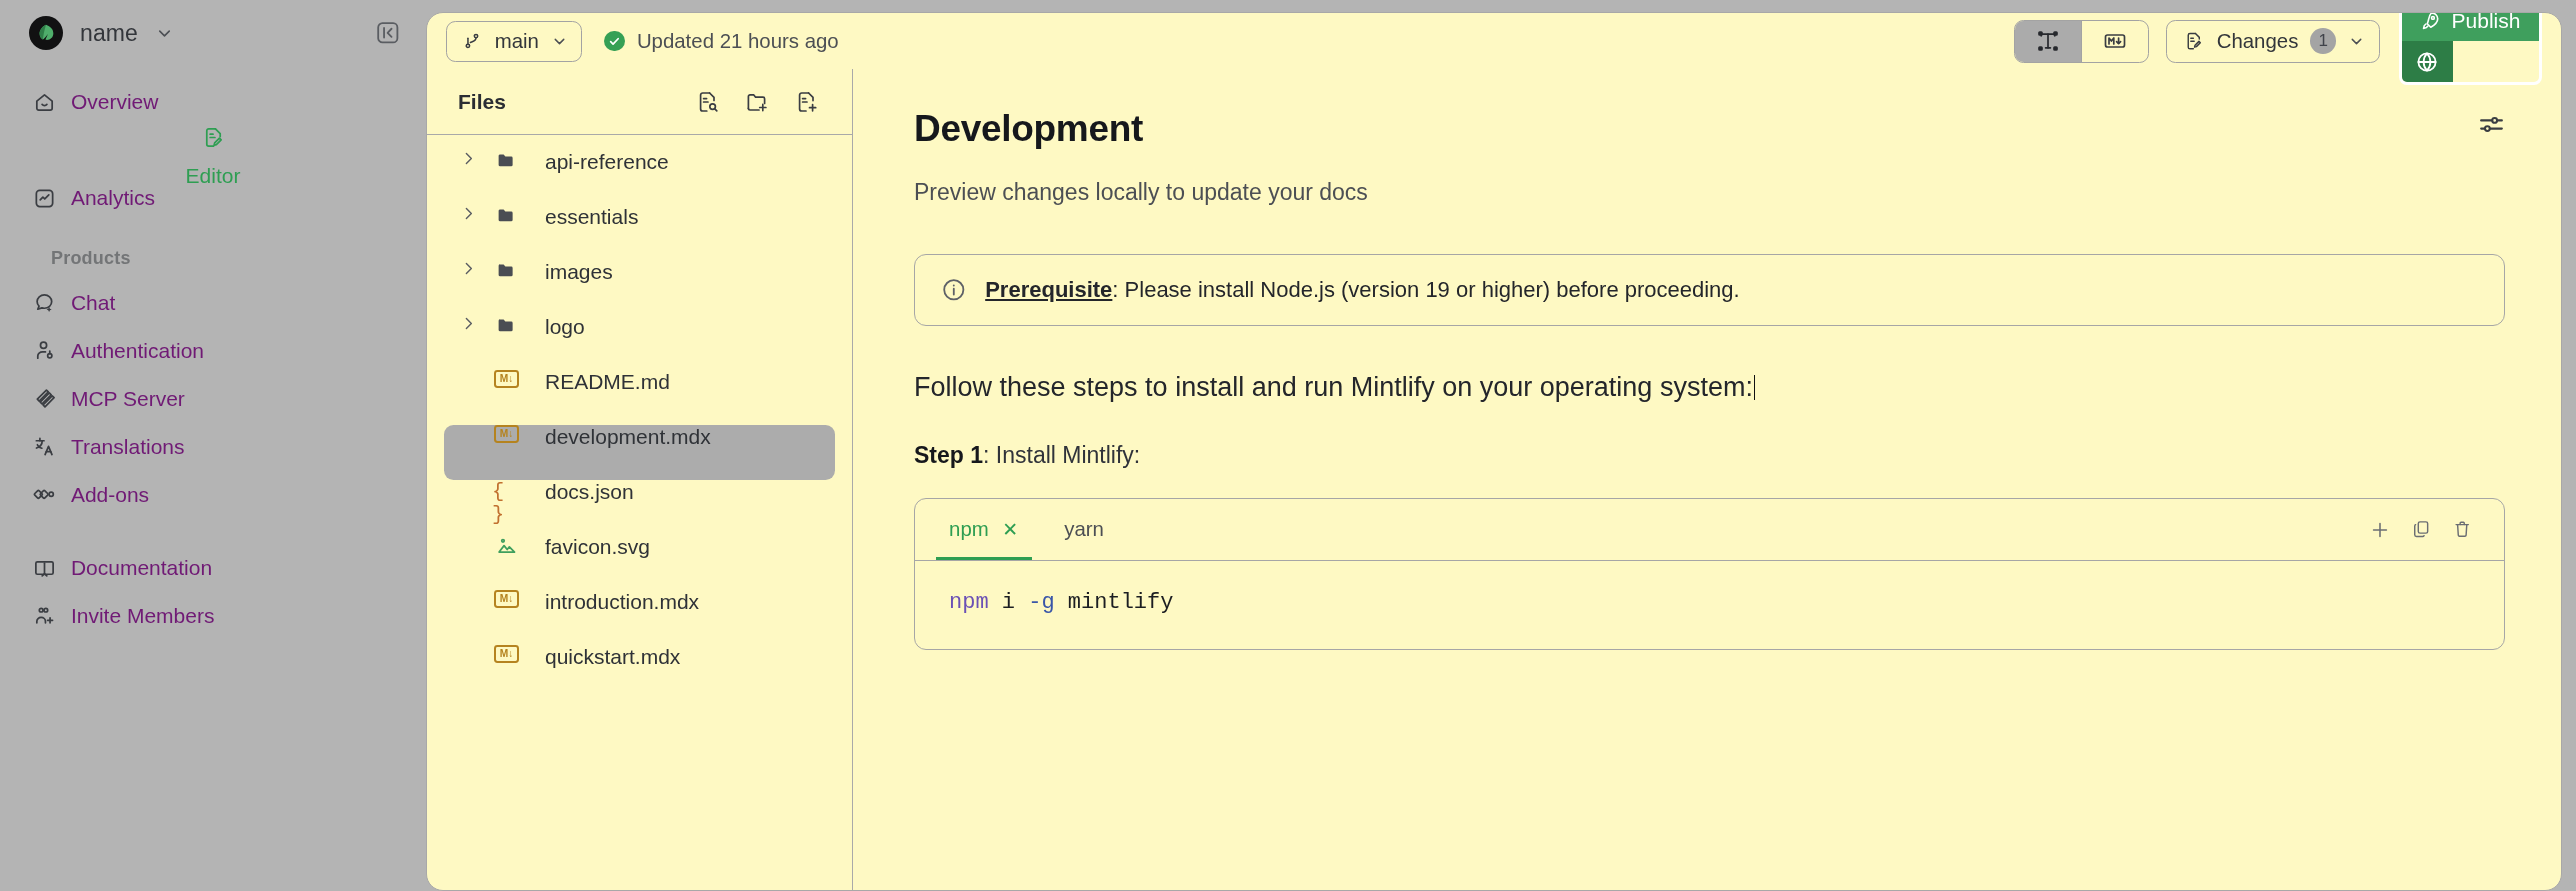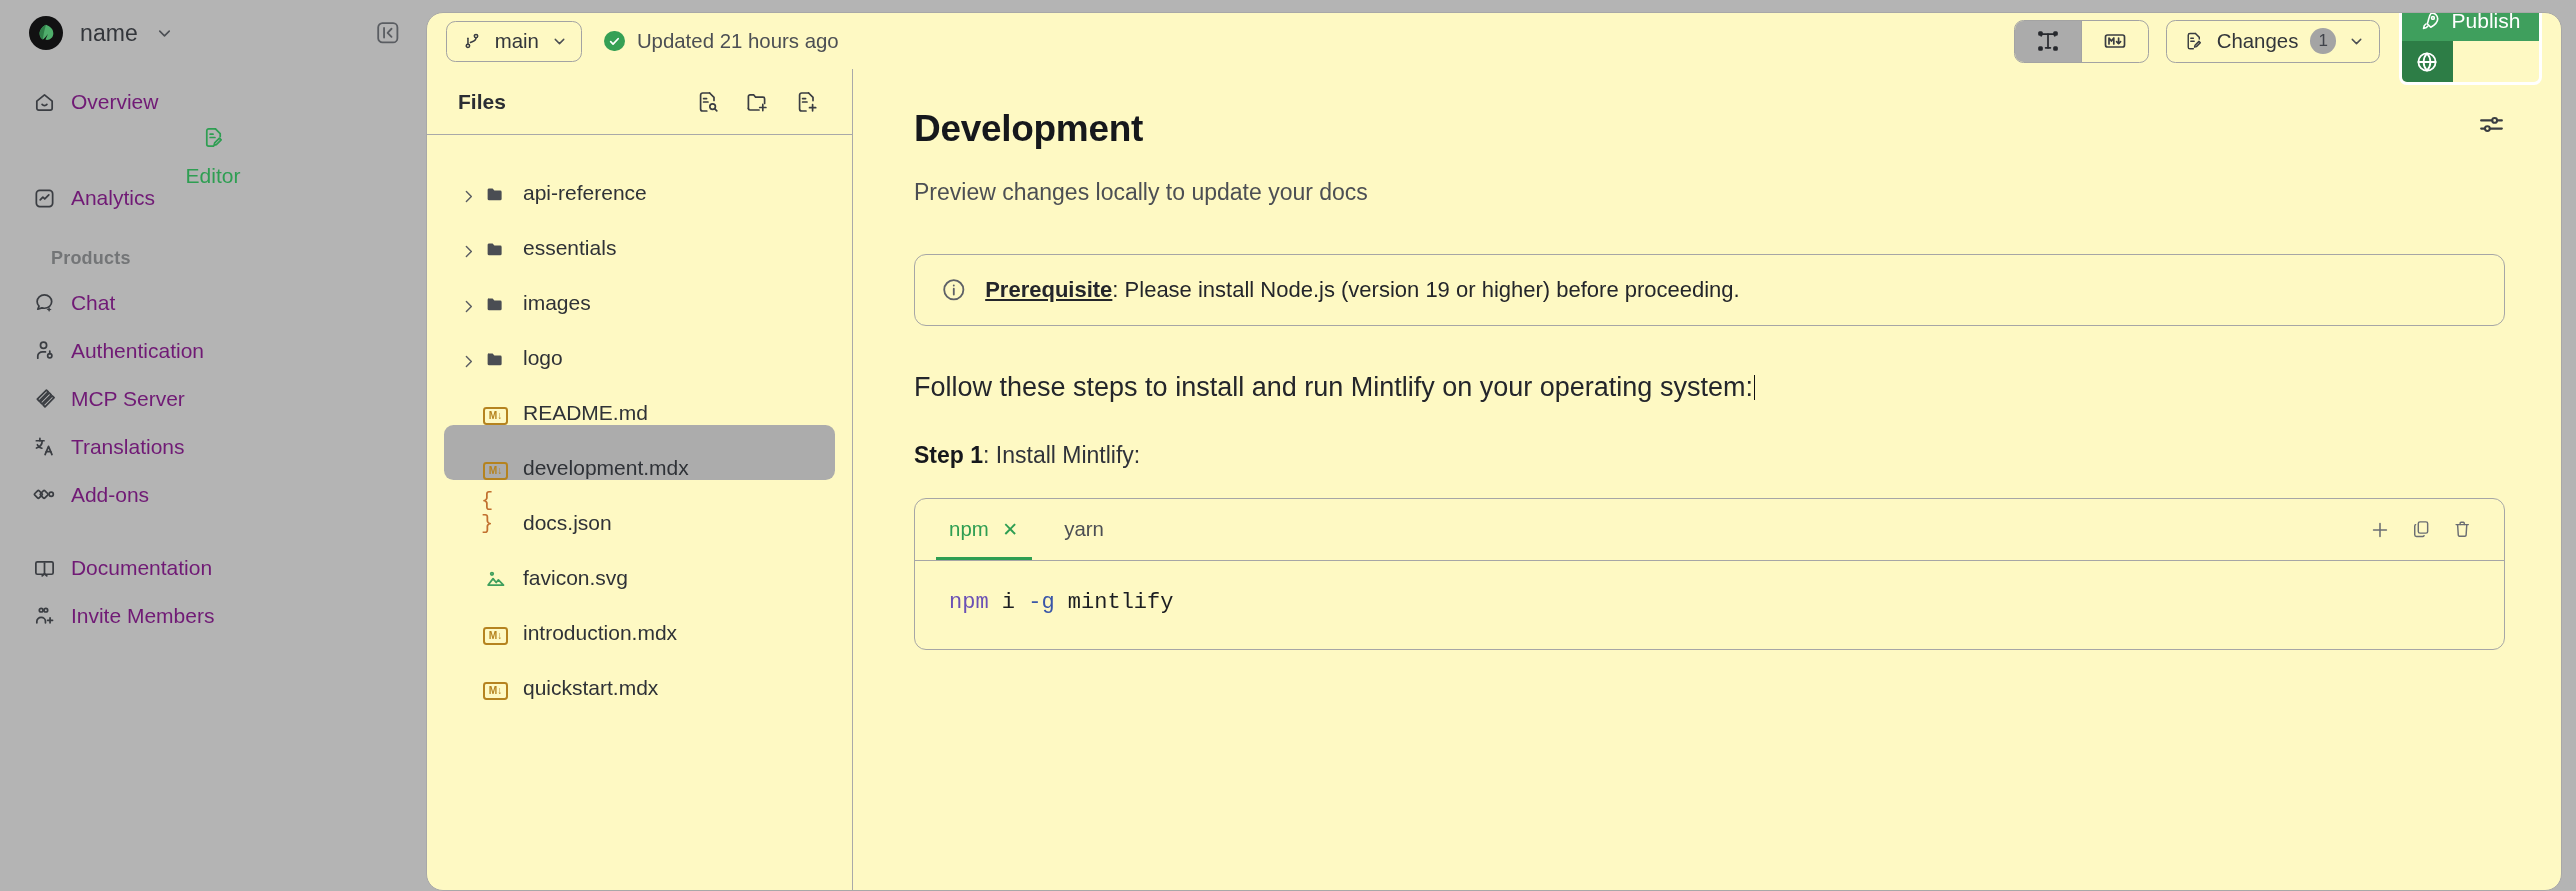--- a/index.html
+++ b/index.html
@@ -136,21 +136,21 @@
     border-bottom: 0.9px solid #a9a9a9;
   }
   .files-title { font-size: 21px; font-weight: bold; color: #2b2e33; }
   .files-head-spacer { flex: 1; }
   .files-act {
     width: 36px; height: 36px; display: flex; align-items: center; justify-content: center;
     cursor: pointer; margin-left: 13.6px;
   }
   .files-list { padding: 15.3px 17px 0 17px; overflow: hidden; }
   .file-row {
-    display: flex; align-items: flex-end; gap: 1px;
+    display: flex; align-items: flex-start; gap: 12px;
     height: 55px; padding: 0 12px; border-radius: 9.4px;
     cursor: pointer; font-size: 21px; color: #2f3237;
   }
   .file-row.sel { background: #acacac; }
   .caret { width: 24px; flex: 0 0 24px; display: flex; align-items: center; justify-content: center; }
   .caret-pad { width: 24px; flex: 0 0 24px; }
   .f-ico { width: 29px; flex: 0 0 29px; display: flex; align-items: center; justify-content: center; margin-right: 12px; }
   .md-badge {
     width: 25.6px; height: 18px; border: 2.2px solid #b5831f; border-radius: 3.4px;
     display: flex; align-items: center; justify-content: center;

